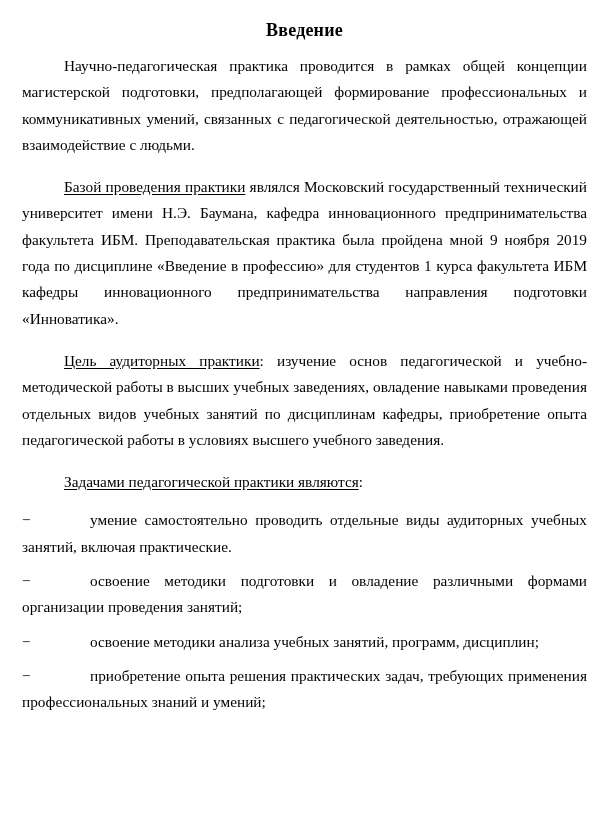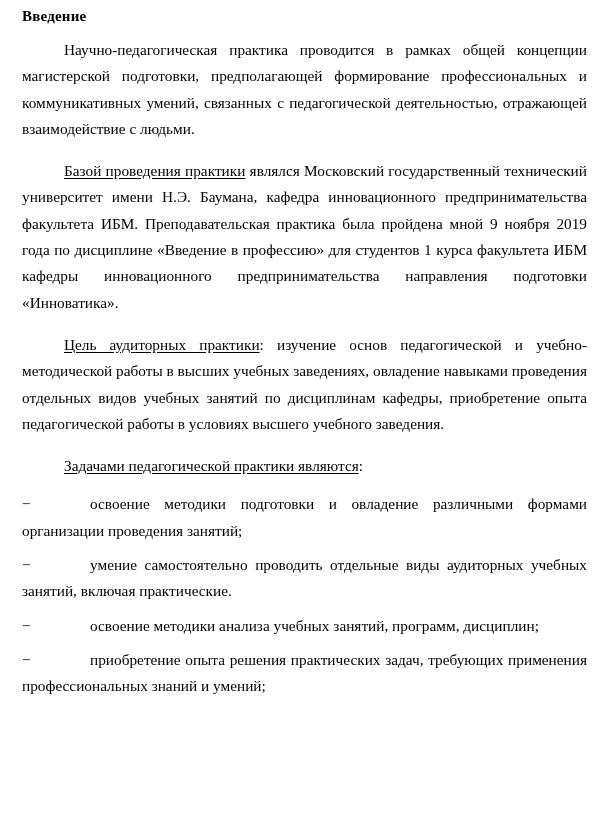--- a/index.html
+++ b/index.html
@@ -15,24 +15,25 @@
     overflow: hidden;
   }
   .page {
     width: 609px;
     height: 836px;
     box-sizing: border-box;
     padding: 8px 22px 0 22px;
     position: relative;
   }
   .doc-title {
+    text-align: center;
     font-weight: bold;
-    font-size: 15px;
+    font-size: 18px;
     letter-spacing: 0.2px;
-    margin: 0 0 12px 0;
+    margin: 12px 0 12px 0;
   }
   .para {
     text-align: justify;
     text-justify: inter-word;
     font-size: 15.3px;
     line-height: 1.72;
     margin: 8px 0 2px 0;
     text-indent: 42px;
   }
   .para.dash {
@@ -79,25 +80,25 @@
 
   <div class="spacer-sm"></div>
 
   <p class="para">
     <span class="u">Задачами педагогической практики являются</span><span>:</span>
   </p>
 
   <div class="spacer-xs"></div>
 
   <p class="para dash">
-    <span class="dash-mark">−</span><span class="dash-gap"></span><span>освоение методики подготовки и овладение различными формами организации проведения занятий;</span>
+    <span class="dash-mark">−</span><span class="dash-gap"></span><span>умение самостоятельно проводить отдельные виды аудиторных учебных занятий, включая практические.</span>
   </p>
 
   <p class="para dash">
-    <span class="dash-mark">−</span><span class="dash-gap"></span><span>умение самостоятельно проводить отдельные виды аудиторных учебных занятий, включая практические.</span>
+    <span class="dash-mark">−</span><span class="dash-gap"></span><span>освоение методики подготовки и овладение различными формами организации проведения занятий;</span>
   </p>
 
   <p class="para dash">
     <span class="dash-mark">−</span><span class="dash-gap"></span><span>освоение методики анализа учебных занятий, программ, дисциплин;</span>
   </p>
 
   <p class="para dash">
     <span class="dash-mark">−</span><span class="dash-gap"></span><span>приобретение опыта решения практических задач, требующих применения профессиональных знаний и умений;</span>
   </p>
 

